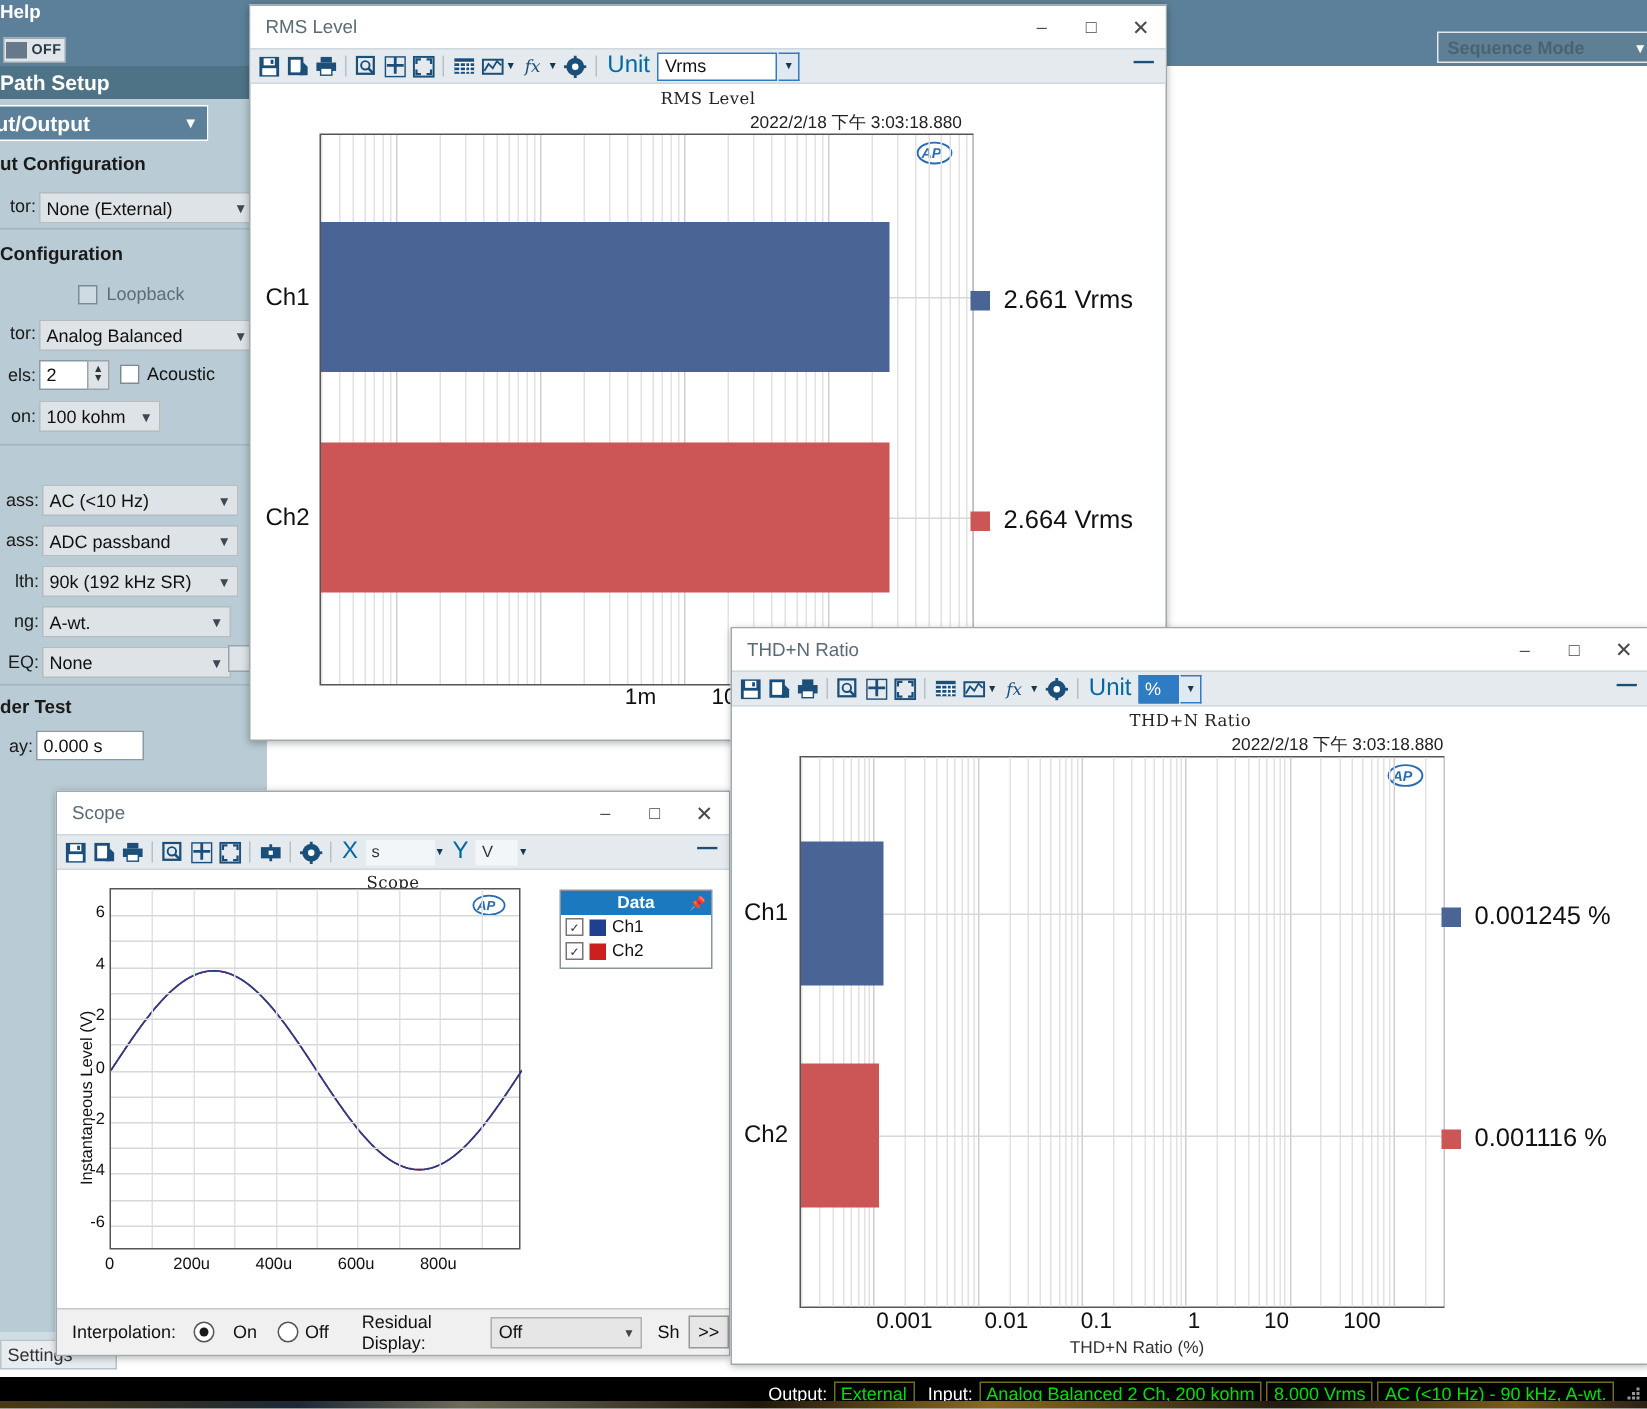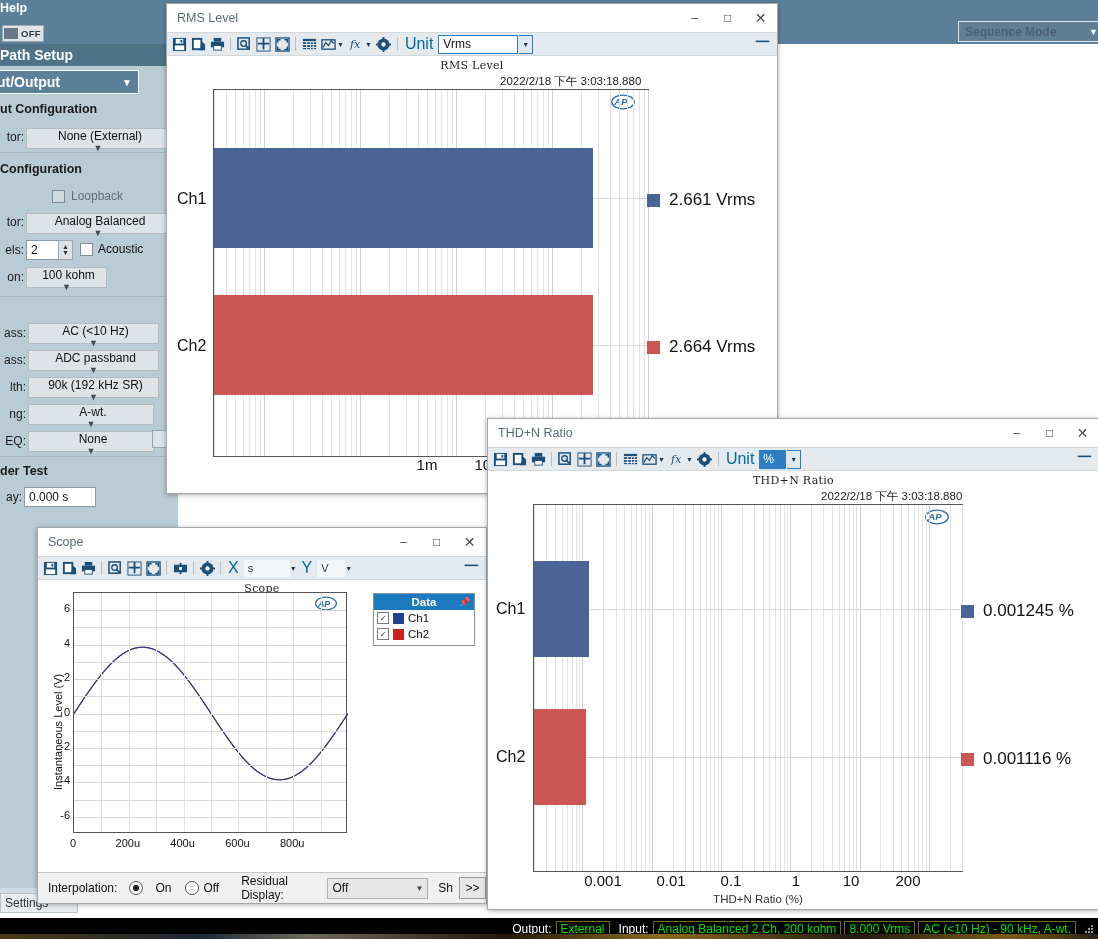--- a/index.html
+++ b/index.html
@@ -27,21 +27,21 @@
   
   #left-panel{left:0;top:44px;width:178px;height:860px;background:#b9cbd4;}
   #panel-header{left:0;top:44px;width:178px;height:22px;background:#4e7386;color:#fff;
     font-weight:bold;font-size:14px;display:flex;align-items:center;padding-left:0px;}
   #panel-dropdown{left:-10px;top:70px;width:135px;height:22px;background:#5c8099;
      border:1px solid #ffffff;color:#ffffff;font-weight:bold;font-size:14px;
      display:flex;align-items:center;justify-content:space-between;padding:0 6px;}
   .sec-title{font-weight:bold;font-size:12.5px;color:#1a1a1a;}
   .fld-label{font-size:12px;color:#1a1a1a;text-align:right;}
   .combo{background:#dde3e6;border:1px solid #b4bcc1;height:19px;display:flex;align-items:center;
-         padding-left:4px;font-size:12px;color:#111;justify-content:space-between;flex-direction:column;}
+         padding-left:4px;font-size:12px;color:#111;justify-content:space-between;}
   .combo .chev{font-size:9px;color:#3b4a55;padding-right:4px;}
   .txtbox{background:#ffffff;border:1px solid #8a9aa5;height:18px;display:flex;align-items:center;
           padding-left:4px;font-size:12px;color:#111;}
   .sepline{height:1px;background:#a3b6c0;}
   .chk{width:11px;height:11px;border:1px solid #7d8b94;background:#cfdbe1;display:inline-block;}
   .chk.white{background:#ffffff;}
 
   
   #sequence-mode{left:958px;top:21px;width:133px;height:19px;background:#5f8094;
      border:1px solid #dfe8ec;display:flex;align-items:center;justify-content:space-between;
@@ -761,21 +761,21 @@
       <div class="bar" style="left: 0px; top: 204px; height: 96px; width: 51.7414px; background: rgb(204, 85, 85);"></div>
     </div>
   <div class="cat-label" style="left:8px;top:181px;">Ch1</div>
   <div class="cat-label" style="left:8px;top:329px;">Ch2</div>
 
   <div class="tick-label" style="left:85px;top:453px;width:60px;">0.001</div>
   <div class="tick-label" style="left:158px;top:453px;width:50px;">0.01</div>
   <div class="tick-label" style="left:223px;top:453px;width:40px;">0.1</div>
   <div class="tick-label" style="left:295px;top:453px;width:26px;">1</div>
   <div class="tick-label" style="left:347px;top:453px;width:32px;">10</div>
-  <div class="tick-label" style="left:400px;top:453px;width:40px;">200</div>
+  <div class="tick-label" style="left:400px;top:453px;width:40px;">100</div>
   <div class="axis-title" style="left:195px;top:474px;width:150px;">THD+N Ratio (%)</div>
 
   <div class="readout" style="left:473px;top:182px;text-align:center;">
     <span class="sw" style="background:#4a6496;"></span>
     <span class="rv">0.001245 %</span>
   </div>
   <div class="readout" style="left:473px;top:330px;">
     <span class="sw" style="background:#cc5555;"></span>
     <span class="rv">0.001116 %</span>
   </div>

